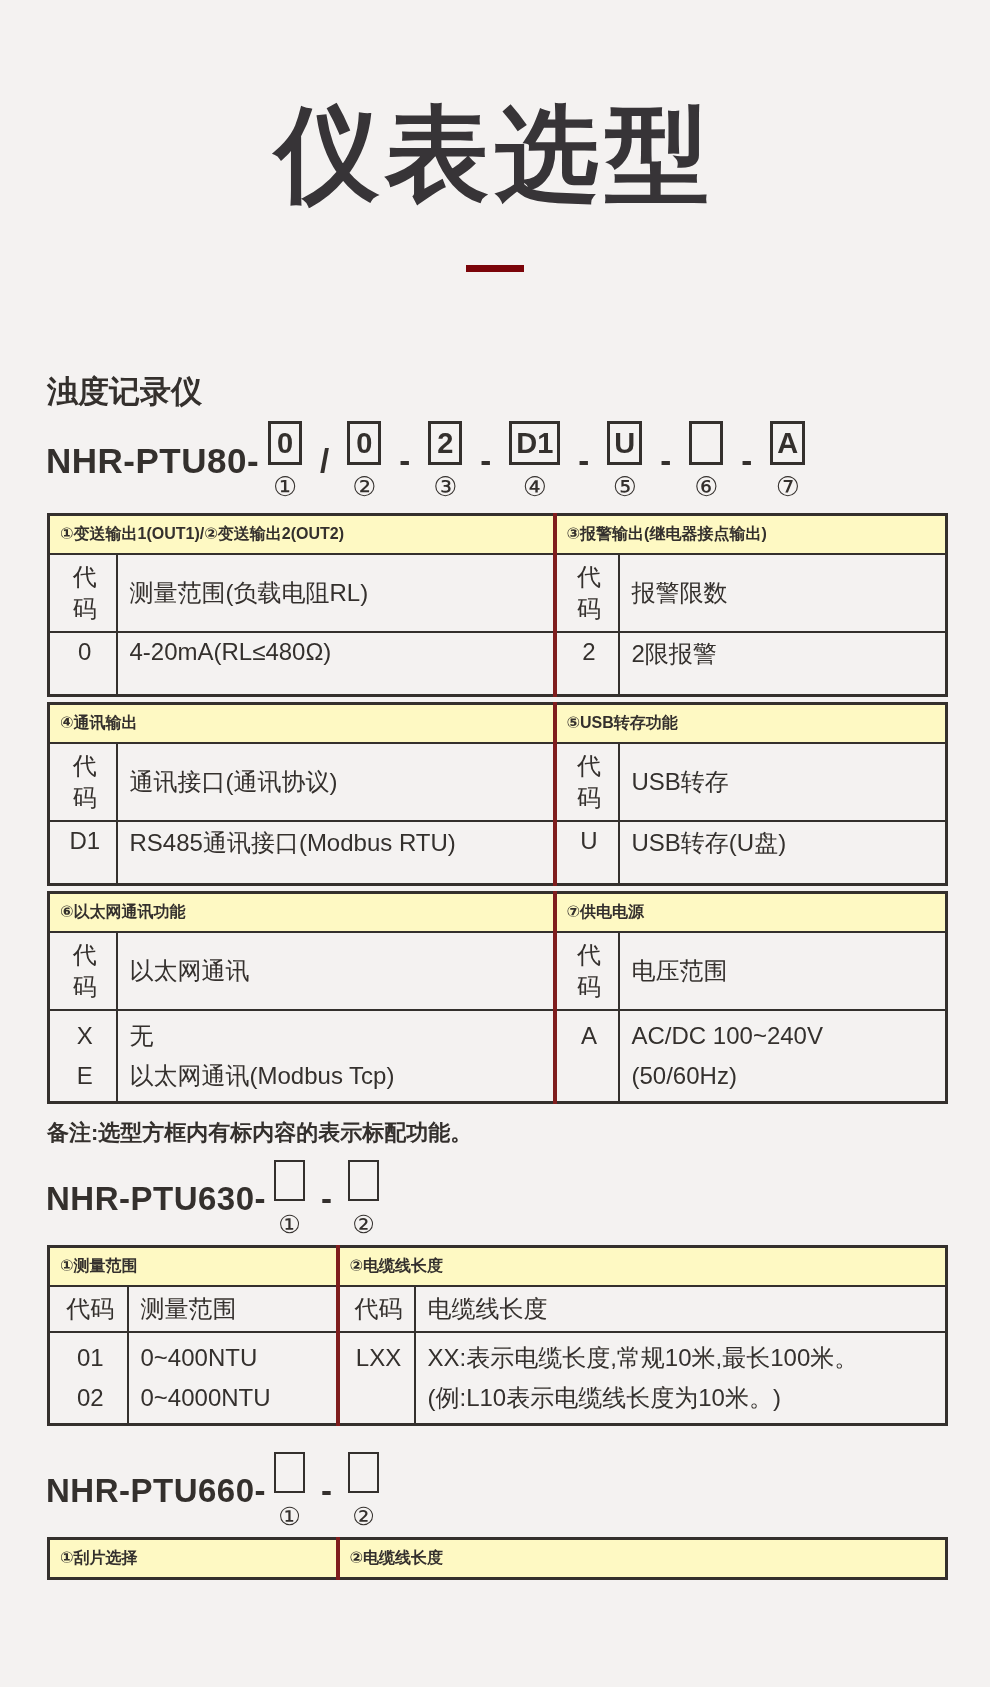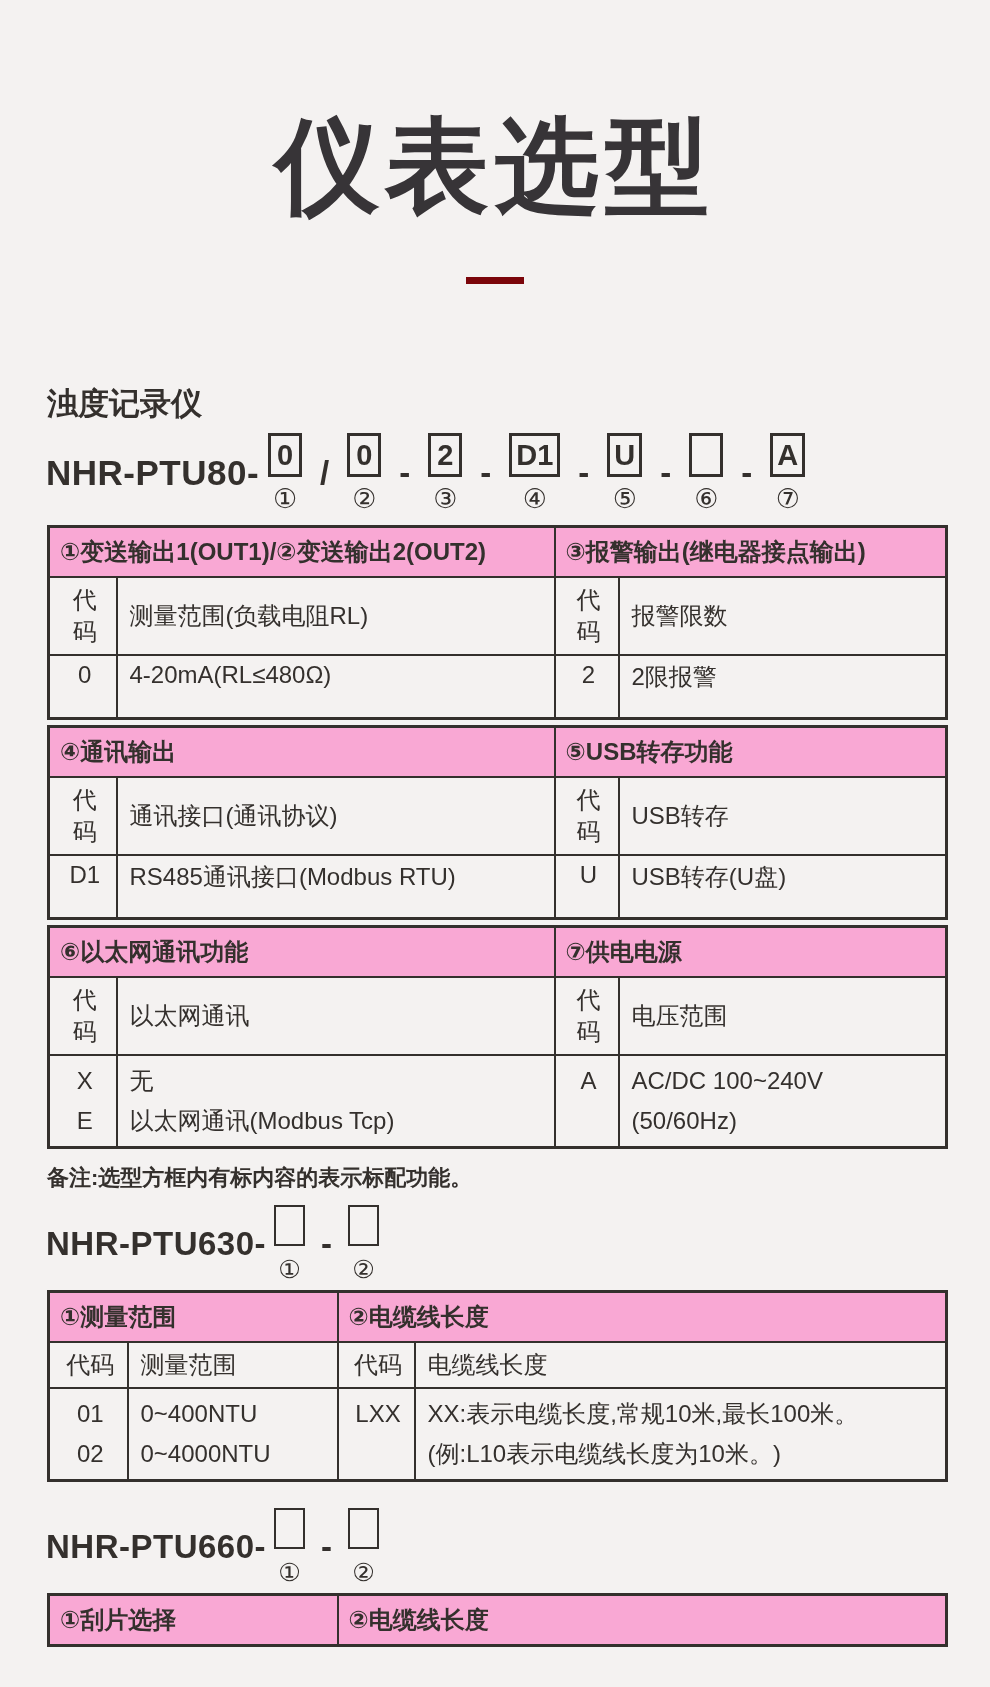--- a/index.html
+++ b/index.html
@@ -2,21 +2,21 @@
 <html><head>
 <meta charset="utf-8">
 <style>
   html,body{margin:0;padding:0;}
   body{
     width:990px;height:1687px;overflow:hidden;
     background:#f4f2f1;color:#34302d;
     font-family:"Liberation Sans","DejaVu Sans",sans-serif;
   }
   .page-title{
-    margin:16px;padding-top:90px;text-align:center;
+    margin:4px;padding-top:90px;text-align:center;
     font-size:104px;font-weight:900;letter-spacing:6px;
     line-height:1.16;color:#373437;
   }
   .red-dash{width:58px;height:7px;background:#7b050a;margin:50px auto 0 auto;}
 
   .sec1-heading{margin:102px 0 0 47px;font-size:31px;font-weight:600;line-height:1.15;}
   .sec2-heading{margin:40px 0 0 60px;font-size:32px;font-weight:700;line-height:1.15;}
 
   .model-line{display:flex;align-items:center;margin:12px 0 0 46px;}
   .model-prefix{font-size:35px;font-weight:600;line-height:50px;letter-spacing:.5px;white-space:nowrap;}
@@ -35,22 +35,22 @@
   .model-line.small .marker{font-size:25px;margin-top:11px;}
   .model-line.small .sep{line-height:46px;margin:0 8px;}
   .model-line.small .seg{margin:0 8px;}
 
   table.band{
     border-collapse:collapse;table-layout:fixed;width:898px;
     margin:12px 0 0 47px;border:3px solid #34302d;
   }
   table.band + table.band{margin-top:5px;}
   table.band td{border:2px solid #34302d;overflow:hidden;}
-  table.band td.rp{border-left:2px solid #7f1d1d;}
-  table.band tr.hdr td{background:#f9a8d4;font-size:24px;font-weight:600;padding:8px 8px 8px 10px;}
+  table.band td.rp{border-left:4px solid #7f1d1d;}
+  table.band tr.hdr td{background:#fef9c3;font-size:16px;font-weight:600;padding:8px 8px 8px 10px;}
   table.band tr.lbl td{font-size:24px;font-weight:500;padding:6px 8px 6px 12px;}
   table.band tr.dat td{font-size:24px;padding:5px 8px 5px 12px;vertical-align:top;}
   table.band tr.dat.tall td{padding-bottom:24px;}
   table.band td.code{text-align:center;padding-left:4px;padding-right:4px;}
   .line{line-height:40px;white-space:nowrap;}
 
   .note{margin:14px 0 0 47px;font-size:22px;font-weight:700;}
 
   table.etable{margin-top:8px;}
   .ml-630{}

